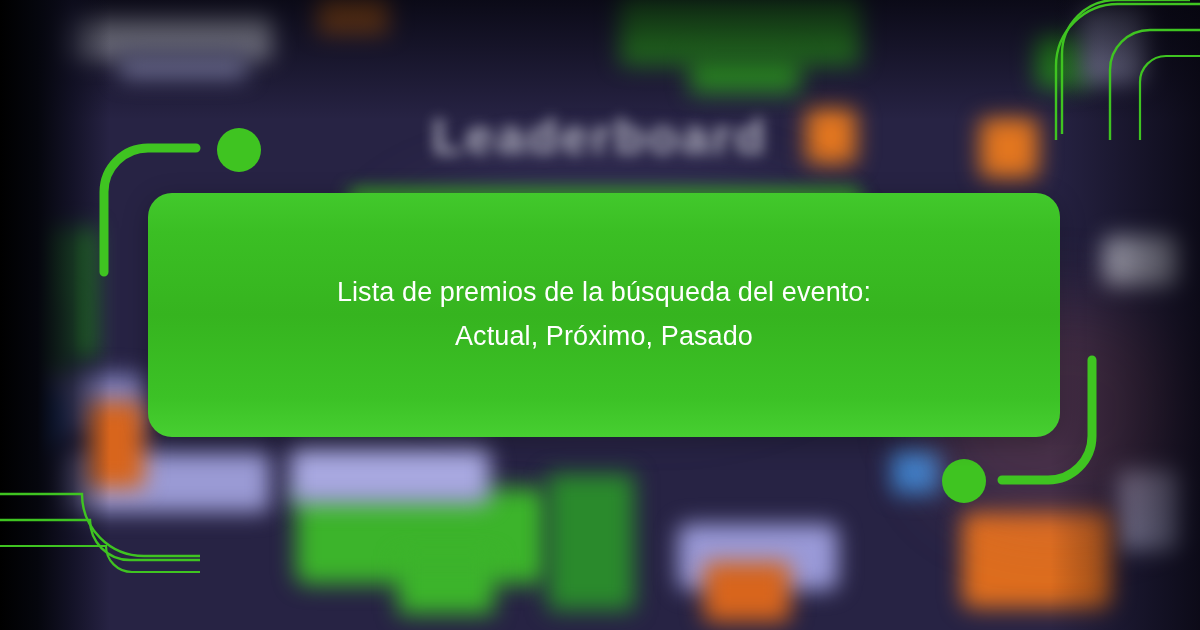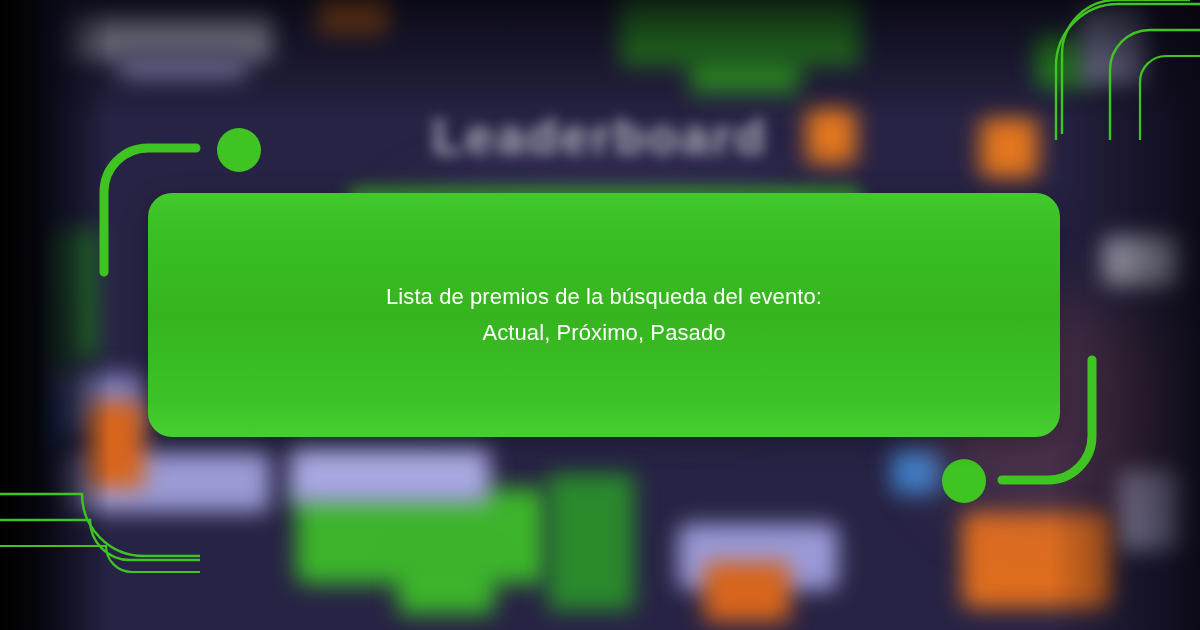--- a/index.html
+++ b/index.html
@@ -112,21 +112,21 @@
         #3cc226 84%,
         #47cf31 100%);
     display: flex;
     flex-direction: column;
     align-items: center;
     justify-content: center;
     box-shadow: 0 6px 26px rgba(0,0,0,0.28);
   }
   .card-title {
     color: #ffffff;
-    font-size: 22px;
+    font-size: 27px;
     line-height: 1.62;
     text-align: center;
     padding: 0 40px;
     letter-spacing: 0.1px;
     white-space: pre-line;
   }
 </style>
 </head>
 <body>
 

